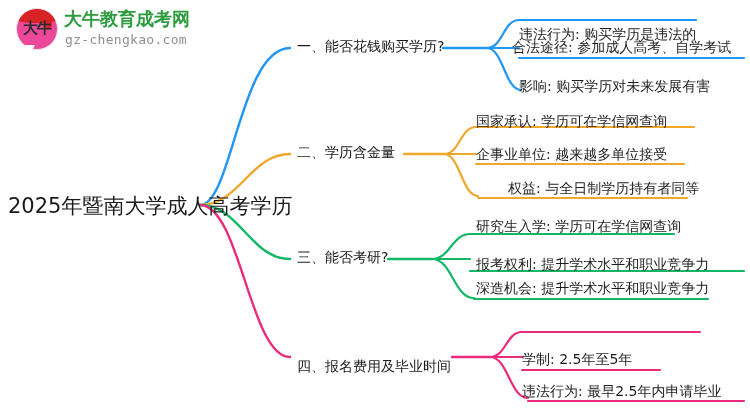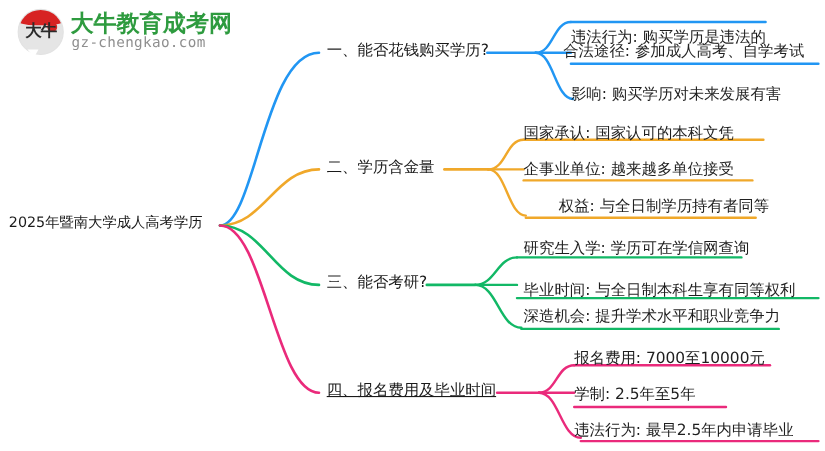--- a/index.html
+++ b/index.html
@@ -36,21 +36,21 @@
     top: 2px;
     width: 42px;
     height: 42px;
   }
   .logo-badge-circle {
     position: absolute;
     left: 0; top: 0;
     width: 40px;
     height: 40px;
     border-radius: 50%;
-    background: #e5e5e5;
+    background: #ec4899;
     border: 1px solid #e2e2e2;
     overflow: hidden;
   }
   .logo-badge-top {
     position: absolute;
     left: -2px;
     top: -3px;
     width: 44px;
     height: 17px;
     background: #d72323;
@@ -83,21 +83,21 @@
     bottom: -2px;
     width: 0; height: 0;
     border-left: 6px solid transparent;
     border-right: 4px solid transparent;
     border-top: 7px solid #ffffff;
   }
   .logo-title {
     position: absolute;
     left: 48px;
     top: 1px;
-    font-size: 21px;
+    font-size: 18px;
     font-weight: bold;
     color: #2e9b3f;
     letter-spacing: 0px;
     white-space: nowrap;
   }
   .logo-sub {
     position: absolute;
     left: 49px;
     top: 26px;
     font-size: 13px;
@@ -118,38 +118,38 @@
   }
 
   
   .node {
     position: absolute;
     white-space: nowrap;
     color: #171717;
     line-height: 1;
   }
   .root-node {
-    font-size: 13px;
+    font-size: 21px;
     left: 8px;
     top: 196px;
     color: #1a1a1a;
   }
   .branch-node {
     font-size: 14px;
     color: #1a1a1a;
   }
   .leaf-node {
     font-size: 14px;
     color: #1f1f1f;
   }
 
   .b1 { left: 297px; top: 39px; }
   .b2 { left: 297px; top: 145px; }
   .b3 { left: 297px; top: 250px; }
-  .b4 { left: 297px; top: 348px; text-decoration: underline; }
+  .b4 { left: 297px; top: 359px; }
 
   .l1a { left: 519px; top: 7px; margin-top: 20px; }
   .l1b { left: 512px; top: 40px; }
   .l1c { left: 519px; top: 79px; }
 
   .l2a { left: 476px; top: 114px; }
   .l2b { left: 476px; top: 147px; }
   .l2c { left: 476px; top: 181px; margin-left: 32px; }
 
   .l3a { left: 476px; top: 219px; }
@@ -228,25 +228,24 @@
 
   <div class="node branch-node b1">一、能否花钱购买学历?</div>
   <div class="node branch-node b3">三、能否考研?</div>
   <div class="node branch-node b2">二、学历含金量</div>
   <div class="node branch-node b4">四、报名费用及毕业时间</div>
 
   <div class="node leaf-node l1a">违法行为: 购买学历是违法的</div>
   <div class="node leaf-node l1b">合法途径: 参加成人高考、自学考试</div>
   <div class="node leaf-node l1c">影响: 购买学历对未来发展有害</div>
 
-  <div class="node leaf-node l2a">国家承认: 国家认可的本科文凭</div>
+  <div class="node leaf-node l2a">国家承认: 学历可在学信网查询</div>
   <div class="node leaf-node l2b">企事业单位: 越来越多单位接受</div>
   <div class="node leaf-node l2c">权益: 与全日制学历持有者同等</div>
 
   <div class="node leaf-node l3a">研究生入学: 学历可在学信网查询</div>
-  <div class="node leaf-node l3b">毕业时间: 与全日制本科生享有同等权利</div>
+  <div class="node leaf-node l3b">报考权利: 提升学术水平和职业竞争力</div>
   <div class="node leaf-node l3c">深造机会: 提升学术水平和职业竞争力</div>
 
-  <div class="node leaf-node l4a">报名费用: 7000至10000元</div>
   <div class="node leaf-node l4b">学制: 2.5年至5年</div>
   <div class="node leaf-node l4c">违法行为: 最早2.5年内申请毕业</div>
 
 </div>
 
 </body></html>

